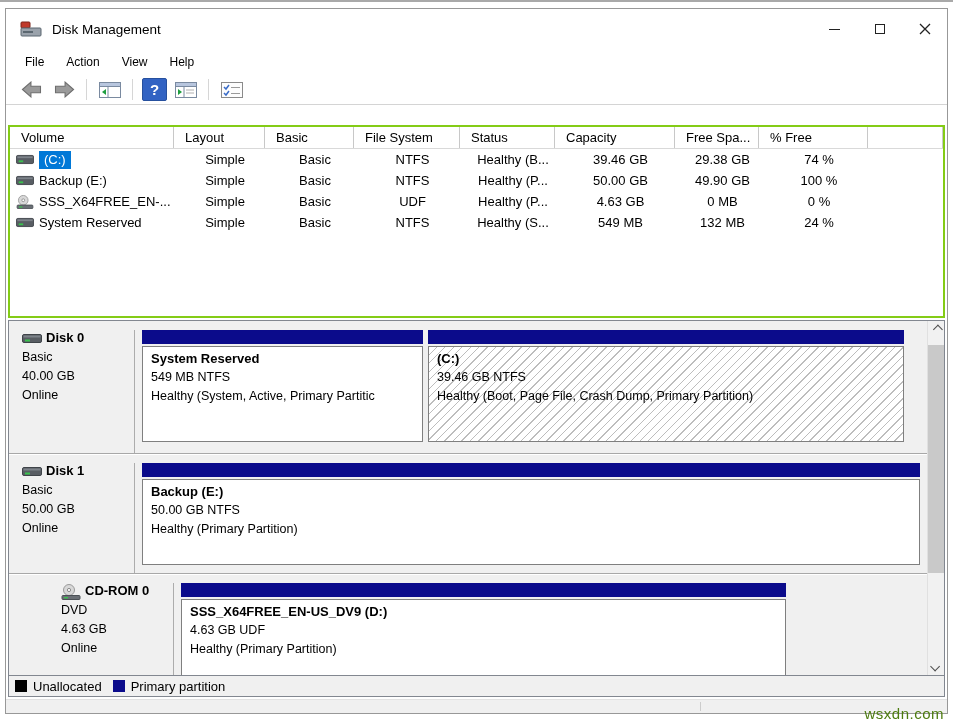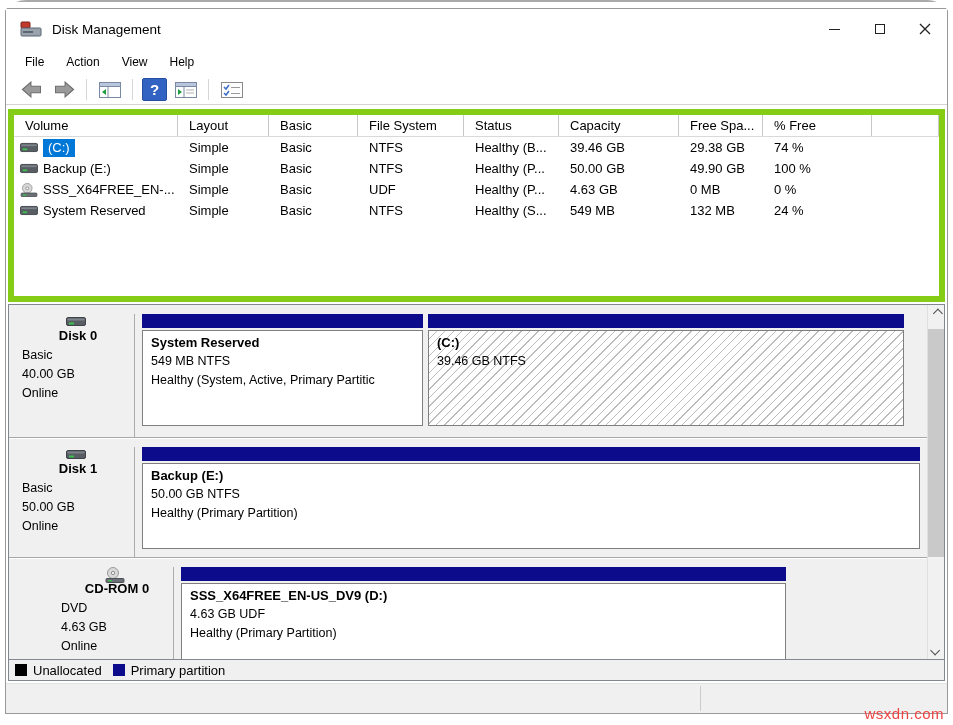--- a/index.html
+++ b/index.html
@@ -1,17 +1,17 @@
 <!DOCTYPE html>
 <html><head>
 <meta charset="utf-8">
 <style>
   * { margin:0; padding:0; box-sizing:border-box; }
   body { width:953px; height:725px; background:#ffffff; font-family:"Liberation Sans","DejaVu Sans",sans-serif; color:#000; }
-  .page { position:relative; width:953px; height:725px; overflow:hidden; background:#fff;border-radius:26px; }
+  .page { position:relative; width:953px; height:725px; overflow:hidden; background:#fff; }
   .top-artifact { position:absolute; top:0; left:0; width:100%; height:2px; background:#a9a9a9; }
 
   .window { position:absolute; left:5px; top:8px; width:943px; height:706px; background:#fff; border:1px solid #989898; display:flex; flex-direction:column; }
 
   
   .titlebar { height:40px; display:flex; align-items:center; padding-left:14px; background:#fff; flex:none; }
   .app-icon { width:22px; height:18px; margin-right:10px; display:inline-flex; }
   .title { font-size:13.5px; }
   .win-controls { margin-left:auto; display:flex; height:100%; }
   .wc { width:45px; height:100%; display:flex; align-items:center; justify-content:center; cursor:default; }
@@ -25,38 +25,38 @@
   
   .toolbar { height:30px; display:flex; align-items:center; padding-left:12px; gap:5px; border-bottom:1px solid #d4d4d4; flex:none; }
   .tbtn { width:27px; height:24px; display:flex; align-items:center; justify-content:center; }
   .tbtn.help { width:25px; height:23px; background:#3263c3; border:1px solid #26509e; border-radius:2px; color:#fff; font-weight:bold; font-size:15px; }
   .tsep { width:1px; height:21px; background:#d6d6d6; margin:0 4px; }
 
   
   .content { flex:1; padding:0 2px; display:flex; flex-direction:column; background:#fff; }
 
   
-  .vtable { margin-top:4px; height:193px; border:6px solid #84cc16; background:#fff; overflow:hidden; flex:none; }
+  .vtable { margin-top:20px; height:193px; border:2px solid #84cc16; background:#fff; overflow:hidden; flex:none;text-align:center; }
   .vt-row { display:grid; grid-template-columns:164px 91px 89px 106px 95px 120px 84px 109px 1fr; align-items:center; height:21px; font-size:13px; }
   .vt-head { height:22px; border-bottom:1px solid #d9d9d9; }
   .vt-head .vt-cell { border-right:1px solid #c8c8c8; height:100%; display:flex; align-items:center; }
   .vt-cell { padding-left:11px; white-space:nowrap; overflow:hidden; }
   .vol-cell { display:flex; align-items:center; padding-left:6px; }
   .row-icon { width:18px; height:13px; margin-right:5px; flex:none; display:inline-flex; }
   .sel-label { color:#fff; padding:1px 5px 2px 5px; }
 
   
   .diskpane { margin-top:2px; height:356px; border:1px solid #828790; background:#f0f0f0; position:relative; overflow:hidden; flex:none; }
   .disk-rows { position:absolute; left:0; top:0; right:17px; bottom:0; overflow:hidden; }
   .disk-row { display:flex; padding-top:9px; }
   .disk-row.d0 { height:132px; }
   .disk-row.d1 { height:120px; border-top:1px solid #a8a8a8; box-shadow:inset 0 1px 0 #ffffff; }
   .disk-row.d2 { height:120px; border-top:1px solid #a8a8a8; box-shadow:inset 0 1px 0 #ffffff;padding-left:39px; }
   .disk-label { width:126px; flex:none; padding-left:13px; border-right:1px solid #acacac; }
-  .dl-name { font-size:13px; font-weight:bold; display:flex; align-items:center; margin-bottom:3px;flex-direction:column; }
+  .dl-name { font-size:13px; font-weight:bold; display:flex; align-items:center; margin-bottom:3px; }
   .dl-name .dicon { width:20px; height:14px; margin-right:4px; display:inline-flex; }
   .dl-line { font-size:12.5px; line-height:19px; }
   .disk-graph { flex:1; padding-left:7px; display:flex; gap:5px; align-items:flex-start; }
   .partition { display:flex; flex-direction:column; }
   .partition.h112 { height:112px; }
   .partition.h102 { height:102px; }
   .pbar { height:14px; background:#0b0b8b; flex:none; }
   .pbody { flex:1; margin-top:2px; border:1px solid #7f7f7f; background:#fff; padding:2px 8px; overflow:hidden; }
   .partition.hatched .pbody { background-image:repeating-linear-gradient(135deg,#ffffff 0px,#ffffff 5px,#bdbdbd 5px,#bdbdbd 6px); }
   .pname { font-size:13px; font-weight:bold; line-height:19px; white-space:nowrap; overflow:hidden; }
@@ -73,21 +73,21 @@
 
   
   .legend { height:21px; background:#f0f0f0; border:1px solid #828790; border-top:none; display:flex; align-items:center; padding-left:6px; gap:11px; flex:none; }
   .legend-item { display:flex; align-items:center; gap:6px; font-size:13px; }
   .swatch { width:12px; height:12px; display:inline-block; }
 
   
   .statusbar { margin-top:2px; flex:1; background:#f0f0f0; border-top:1px solid #e2e2e2; position:relative; }
   .status-divider { position:absolute; left:694px; top:2px; bottom:2px; width:1px; background:#cccccc; }
 
-  .watermark { position:absolute; right:9px; bottom:3px; font-size:15px; color:#ef4444; letter-spacing:0.5px; }
+  .watermark { position:absolute; right:9px; bottom:3px; font-size:15px; color:#4d7c0f; letter-spacing:0.5px; }
 </style>
 </head>
 <body>
 
 <div class="page">
   <div class="top-artifact"></div>
 
   <div class="window">
 
     <div class="titlebar">
@@ -294,20 +294,21 @@
                   <div class="pname">System Reserved</div>
                   <div class="pline">549 MB NTFS</div>
                   <div class="pline">Healthy (System, Active, Primary Partitic</div>
                 </div>
               </div>
               <div class="partition h112 hatched" style="width:476px">
                 <div class="pbar" style="background: rgb(11, 11, 139);"></div>
                 <div class="pbody">
                   <div class="pname">(C:)</div>
                   <div class="pline">39.46 GB NTFS</div>
+                  <div class="pline">Healthy (Boot, Page File, Crash Dump, Primary Partition)</div>
                 </div>
               </div>
             </div>
           </div>
 
           <div class="disk-row d1">
             <div class="disk-label">
               <div class="dl-name">
                 <span class="dicon">
                   <svg viewBox="0 0 20 14" width="20" height="14">

